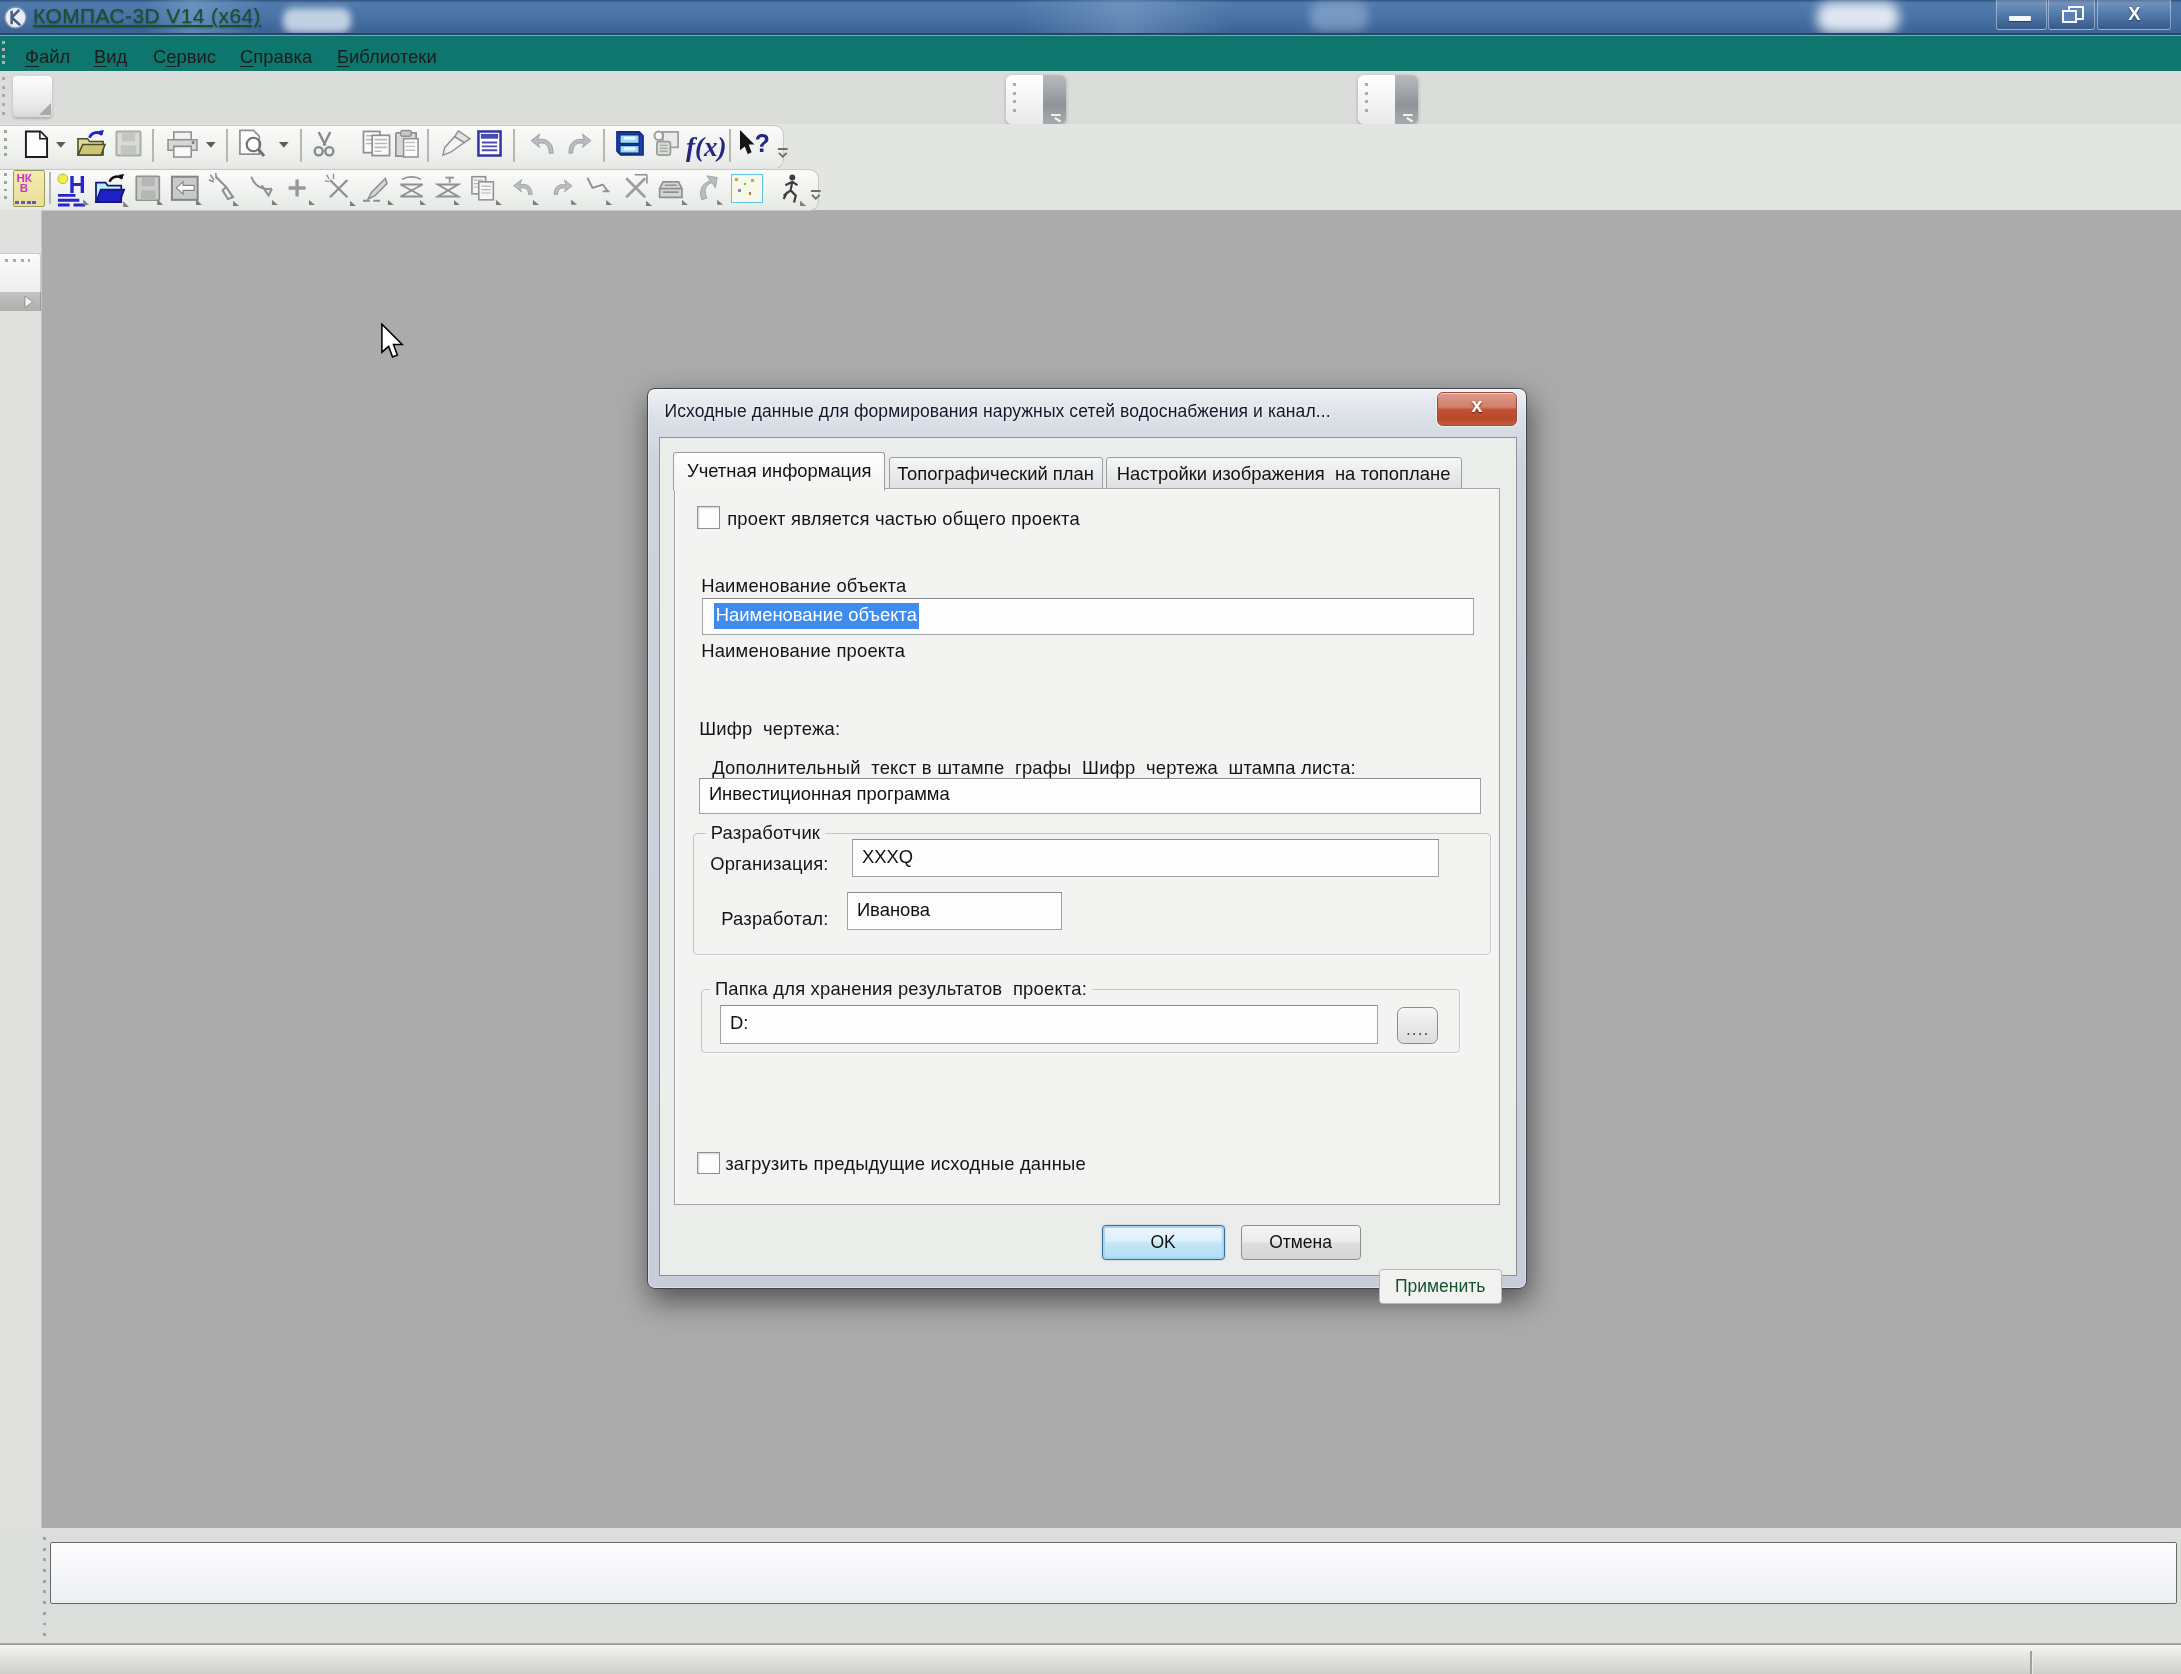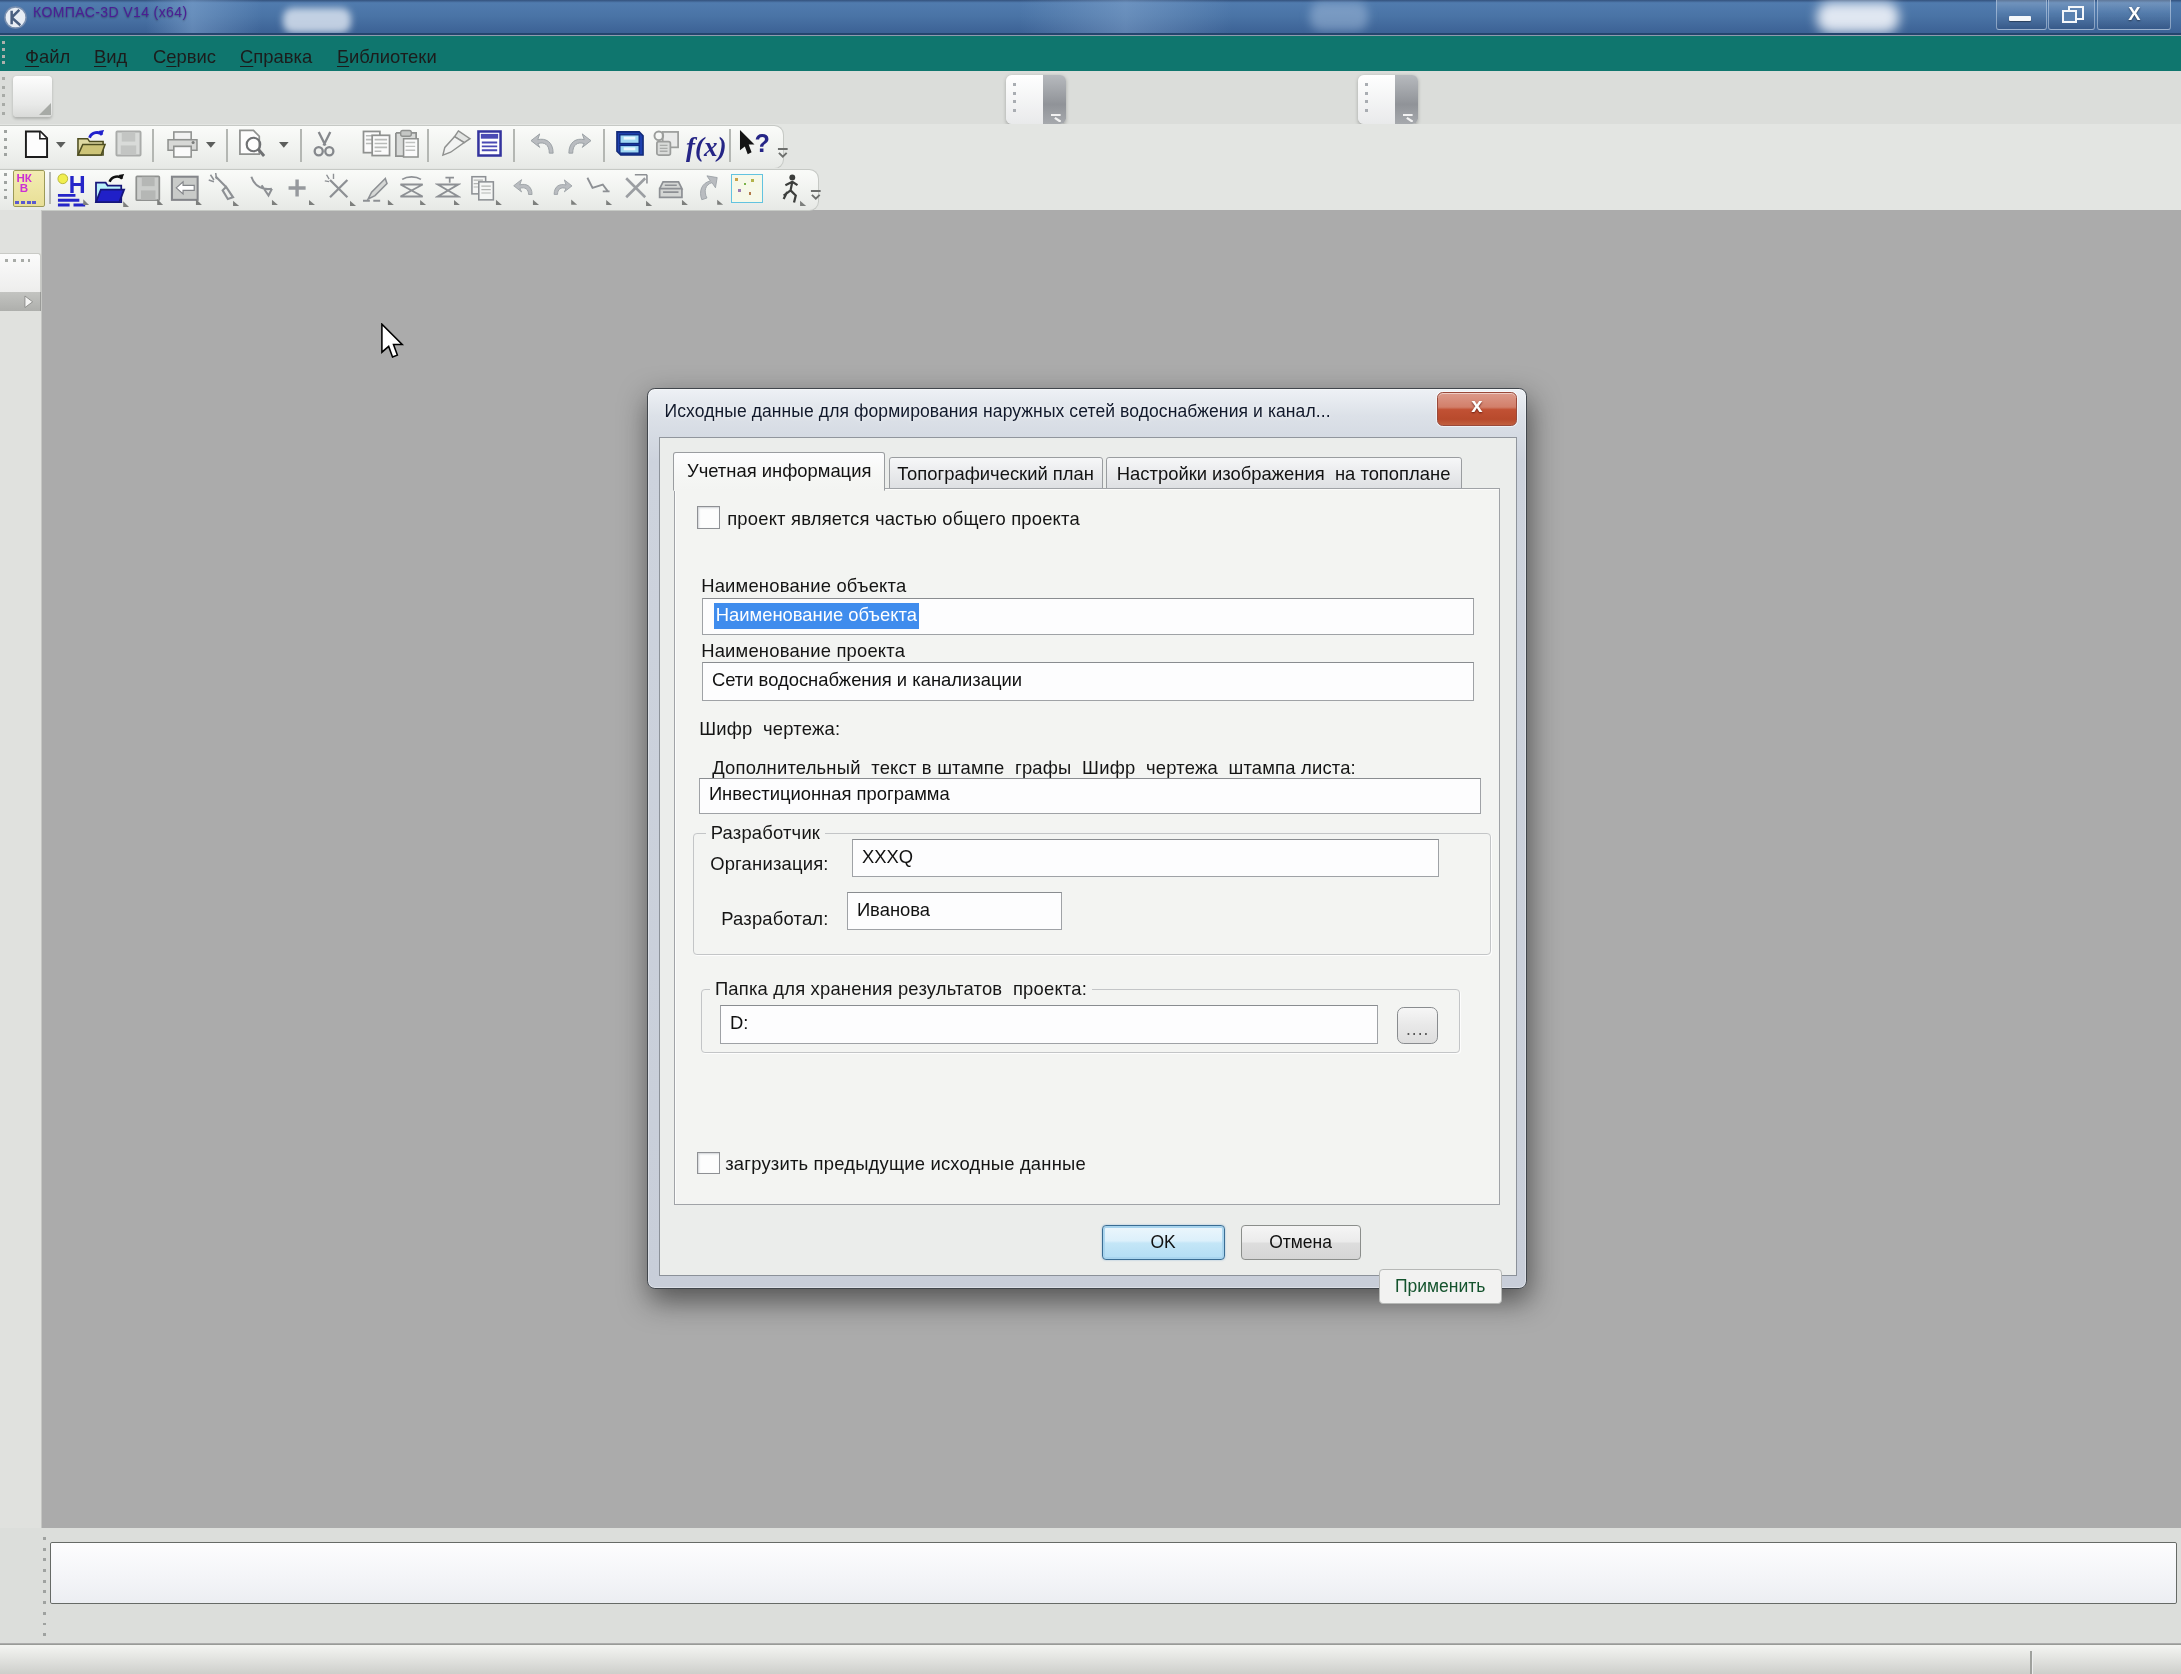--- a/index.html
+++ b/index.html
@@ -3,22 +3,22 @@
 <meta charset="utf-8">
 <style>
   html,body{margin:0;padding:0;}
   #root{position:relative;width:2181px;height:1675px;background:#ababab;overflow:hidden;
         font-family:"Liberation Sans",sans-serif;-webkit-font-smoothing:antialiased;}
   .abs{position:absolute;}
   
   #titlebar{left:0;top:0;width:2181px;height:35px;
     background:linear-gradient(180deg,#33517c 0%,#507bae 8%,#4a74a6 45%,#40679a 80%,#3a6093 100%);}
   #titlebar .artifact{position:absolute;}
-  #apptitle{position:absolute;left:33px;top:3.9px;color:#4c1d95;font-size:14px;letter-spacing:0.4px;
-    text-shadow:0 1px 1.9px rgba(0,0,0,.35);white-space:nowrap;}
+  #apptitle{position:absolute;left:33px;top:3.9px;color:#14532d;font-size:21px;letter-spacing:0.4px;
+    text-shadow:0 1px 1.9px rgba(0,0,0,.35);white-space:nowrap;text-decoration:underline;}
   #winbtns{position:absolute;right:9.7px;top:0;height:29px;display:flex;}
   .wbtn{position:relative;width:49px;height:29px;border:1px solid rgba(200,215,235,.55);
     border-top:none;background:linear-gradient(180deg,rgba(255,255,255,.22),rgba(255,255,255,.05) 45%,rgba(0,0,25,.12));
     border-radius:0 0 2.9px 2.9px;margin-left:1.9px;}
   #menubar{left:0;top:35px;width:2181px;height:36px;background:#0f766e;border-top:1px solid #8f9bac;}
   .menuitem{position:absolute;top:9.7px;font-size:18.4px;color:#1c1c1c;white-space:nowrap;}
   .menuitem u{text-decoration-thickness:1px;text-underline-offset:2.9px;}
   #row0{left:0;top:71px;width:2181px;height:53px;background:#dbddda;}
   #row1{left:0;top:124px;width:2181px;height:44px;background:#e3e5e2;}
   #row2{left:0;top:168px;width:2181px;height:42px;background:#e3e5e2;}
@@ -408,23 +408,20 @@
           <span>Учетная информация</span>
         </div>
       <div id="tabpage">
         <div class="cb" style="left:22px;top:16.5px;"></div>
         <div class="lbl" style="left:52px;top:19.4px;">проект является частью общего проекта</div>
         <div class="lbl" style="left:26px;top:86px;">Наименование объекта</div>
         <div class="inp" style="left:27px;top:109px;width:770px;height:35px;">
           <div class="seltext">Наименование объекта</div>
         </div>
         <div class="lbl" style="left:26px;top:151px;">Наименование проекта</div>
-        <div class="inp" style="left:27px;top:173px;width:770px;height:37px;">
-          <div class="t">Сети водоснабжения и канализации</div>
-        </div>
         <div class="lbl" style="left:24px;top:229px;">Шифр&nbsp; чертежа:</div>
         <div class="lbl" style="left:37px;top:268px;">Дополнительный&nbsp; текст в штампе&nbsp; графы&nbsp; Шифр&nbsp; чертежа&nbsp; штампа листа:</div>
         <div class="inp" style="left:24px;top:289px;width:780px;height:34px;">
           <div class="t" style="top:3.9px;">Инвестиционная программа</div>
         </div>
         <div class="grp" style="left:18px;top:344px;width:752px;height:120px;padding-left:44px;">
           <div class="cap" style="left:11.6px;">Разработчик</div>
         </div>
         <div class="lbl" style="left:35px;top:364px;">Организация:</div>
         <div class="inp" style="left:177px;top:350px;width:585px;height:36px;">

